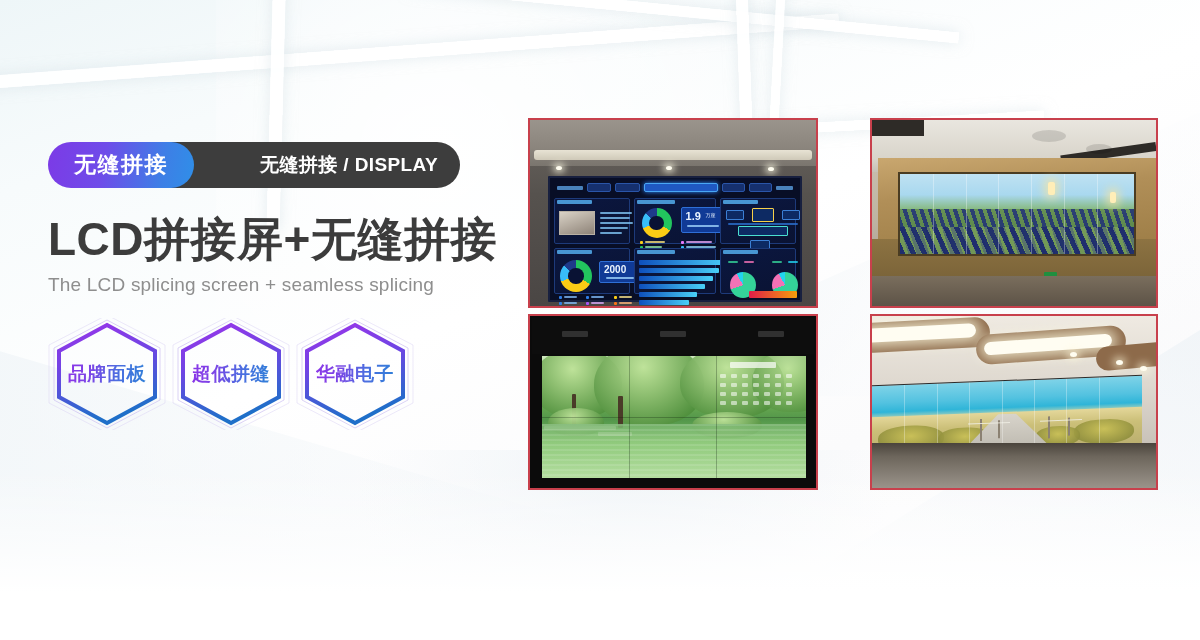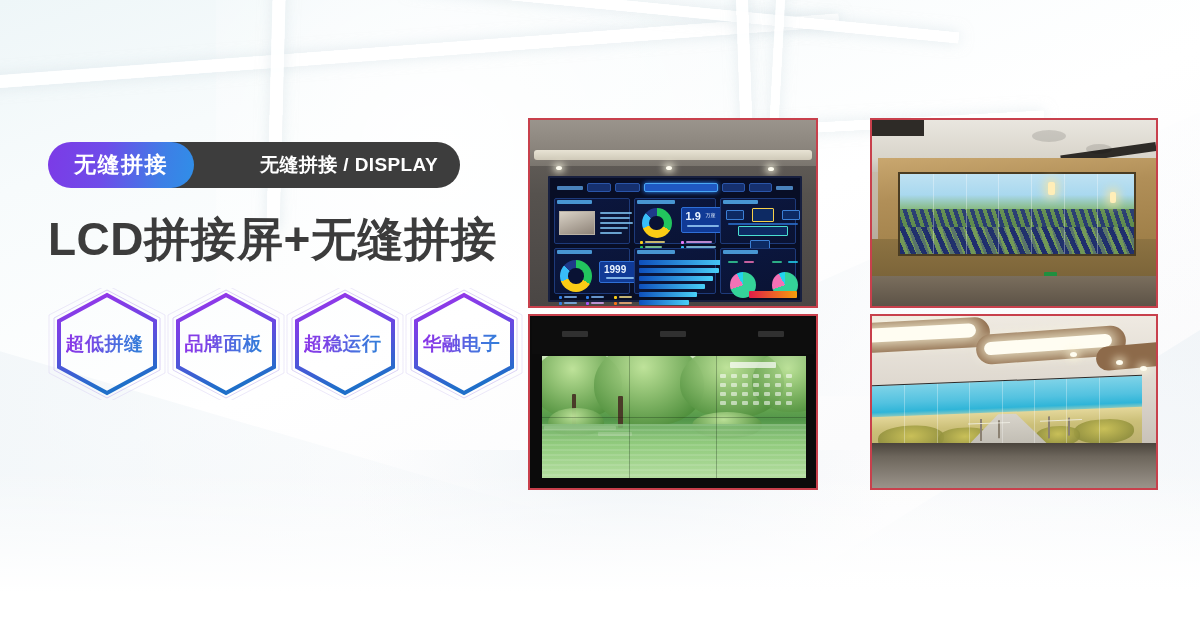--- a/index.html
+++ b/index.html
@@ -293,56 +293,49 @@
 
 <div id="copy">
 
   <div class="badge-row">
     <div class="badge-dark">无缝拼接 / DISPLAY</div>
     <div class="badge-brand">无缝拼接</div>
   </div>
 
   <div class="title">LCD拼接屏+无缝拼接</div>
 
+  <div class="subtitle">The LCD splicing screen + seamless splicing</div>
 
   <div id="features">
+
+    <div class="hex-wrap">
+      <svg width="118" height="112" viewBox="0 0 118 112">
+        <polygon points="59,7 107,33 107,79 59,105 11,79 11,33" fill="none" stroke="url(#hg1)" stroke-width="4"></polygon>
+        <polygon points="59,2 112,30 112,82 59,110 6,82 6,30" fill="none" stroke="#cfc3f2" stroke-width="1" opacity=".75"></polygon>
+        <polygon points="59,-3 117,27 117,85 59,115 1,85 1,27" fill="none" stroke="#dcd4f6" stroke-width="1" opacity=".5"></polygon>
+      </svg>
+      <span class="hex-label">品牌面板</span>
+    </div>
 
     <div class="hex-wrap">
       <svg width="118" height="112" viewBox="0 0 118 112">
         <defs>
           <linearGradient id="hg1" x1="0" y1="0" x2="0.25" y2="1">
             <stop offset="0%" stop-color="#9b34ea"></stop>
               <stop offset="45%" stop-color="#6f45e4"></stop>
             <stop offset="100%" stop-color="#1f6fc9"></stop>
           </linearGradient>
         </defs>
         <polygon points="59,7 107,33 107,79 59,105 11,79 11,33" fill="none" stroke="url(#hg1)" stroke-width="4"></polygon>
         <polygon points="59,2 112,30 112,82 59,110 6,82 6,30" fill="none" stroke="#cfc3f2" stroke-width="1" opacity=".75"></polygon>
         <polygon points="59,-3 117,27 117,85 59,115 1,85 1,27" fill="none" stroke="#dcd4f6" stroke-width="1" opacity=".5"></polygon>
       </svg>
       <span class="hex-label">超低拼缝</span>
     </div>
 
-    <div class="hex-wrap">
-      <svg width="118" height="112" viewBox="0 0 118 112">
-        <polygon points="59,7 107,33 107,79 59,105 11,79 11,33" fill="none" stroke="url(#hg1)" stroke-width="4"></polygon>
-        <polygon points="59,2 112,30 112,82 59,110 6,82 6,30" fill="none" stroke="#cfc3f2" stroke-width="1" opacity=".75"></polygon>
-        <polygon points="59,-3 117,27 117,85 59,115 1,85 1,27" fill="none" stroke="#dcd4f6" stroke-width="1" opacity=".5"></polygon>
-      </svg>
-      <span class="hex-label">品牌面板</span>
-    </div>
-
-    <div class="hex-wrap">
-      <svg width="118" height="112" viewBox="0 0 118 112">
-        <polygon points="59,7 107,33 107,79 59,105 11,79 11,33" fill="none" stroke="url(#hg1)" stroke-width="4"></polygon>
-        <polygon points="59,2 112,30 112,82 59,110 6,82 6,30" fill="none" stroke="#cfc3f2" stroke-width="1" opacity=".75"></polygon>
-        <polygon points="59,-3 117,27 117,85 59,115 1,85 1,27" fill="none" stroke="#dcd4f6" stroke-width="1" opacity=".5"></polygon>
-      </svg>
-      <span class="hex-label">超稳运行</span>
-    </div>
 
     <div class="hex-wrap">
       <svg width="118" height="112" viewBox="0 0 118 112">
         <polygon points="59,7 107,33 107,79 59,105 11,79 11,33" fill="none" stroke="url(#hg1)" stroke-width="4"></polygon>
         <polygon points="59,2 112,30 112,82 59,110 6,82 6,30" fill="none" stroke="#cfc3f2" stroke-width="1" opacity=".75"></polygon>
         <polygon points="59,-3 117,27 117,85 59,115 1,85 1,27" fill="none" stroke="#dcd4f6" stroke-width="1" opacity=".5"></polygon>
       </svg>
       <span class="hex-label">华融电子</span>
     </div>
 
@@ -411,21 +404,21 @@
             <div class="flowbox" style="left:18px;top:28px;width:50px;height:10px;border-color:#4ae0d0;"></div>
             <div class="flowbox" style="left:30px;top:42px;width:20px;height:10px;"></div>
             <div class="legline" style="left:8px;top:25px;width:70px;background:#2a6fd0;"></div>
           </div>
 
           <div class="cellwrap">
               <div class="card1"></div>
             <div class="cardttl"></div>
             <div class="donut" style="left:6px;top:12px;width:32px;height:32px;"></div>
             <div class="bluebox" style="left:45px;top:13px;width:44px;height:22px;"></div>
-            <div class="bignum" style="left:50px;top:17px;font-size:10px;">1999</div>
+            <div class="bignum" style="left:50px;top:17px;font-size:10px;">2000</div>
             <div class="legline" style="left:52px;top:29px;width:28px;background:#9ed2fb;"></div>
             <div class="legdot" style="left:5px;top:48px;background:#2f7fe8;"></div>
             <div class="legline" style="left:10px;top:48px;width:13px;background:#7fb8f5;"></div>
             <div class="legdot" style="left:32px;top:48px;background:#2f7fe8;"></div>
             <div class="legline" style="left:37px;top:48px;width:13px;background:#7fb8f5;"></div>
             <div class="legdot" style="left:60px;top:48px;background:#facc15;"></div>
             <div class="legline" style="left:65px;top:48px;width:13px;background:#f5e08a;"></div>
             <div class="legdot" style="left:5px;top:54px;background:#2f7fe8;"></div>
             <div class="legline" style="left:10px;top:54px;width:13px;background:#7fb8f5;"></div>
             <div class="legdot" style="left:32px;top:54px;background:#a855f7;"></div>

